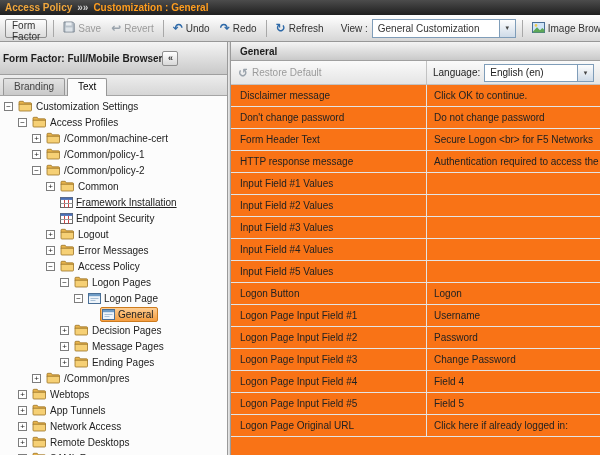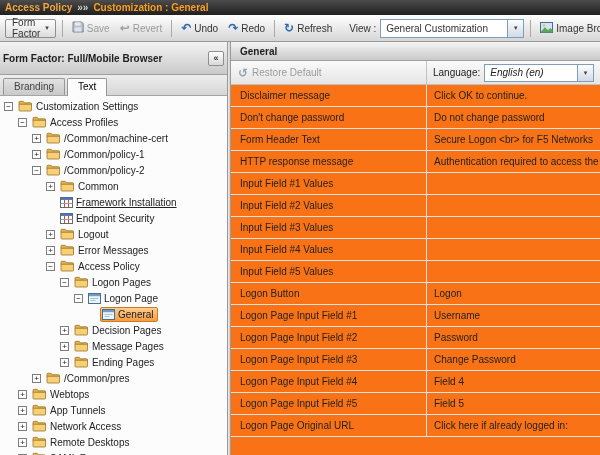--- a/index.html
+++ b/index.html
@@ -17,23 +17,23 @@
   .bc-section { color: #f0a63c; }
   .bc-sep { color: #cfcfcf; }
   .bc-page { color: #ff9d1e; }
   
   .toolbar {
     height: 27px; background: linear-gradient(#ffffff, #d6d6d6);
     border-bottom: 1px solid #979797;
     display: flex; align-items: center; gap: 4px; padding: 0 5px; color: #333;
   }
   .dd-btn {
-    display: flex; align-items: center; gap: 5px; height: 19px;
+    display: flex; align-items: flex-end; gap: 14px; height: 19px;
     border: 1px solid #8e8e8e; border-radius: 2px; padding: 0 6px;
-    background: linear-gradient(#fdfdfd, #dcdcdc); cursor: default;
+    background: linear-gradient(#fdfdfd, #dcdcdc); cursor: default; flex-direction: column;
   }
   .caret { font-size: 7px; color: #444; }
   .cmd { display: flex; align-items: center; gap: 3px; padding: 1px 3px; white-space: nowrap; }
   .cmd.disabled { color: #9b9b9b; }
   .glyph { font-size: 12px; line-height: 10px; font-weight: bold; }
   .glyph.blue { color: #2d69a8; }
   .glyph.gray { color: #9aa3ac; }
   .vsep { width: 1px; height: 17px; background: #a8a8a8; margin: 0 2px; flex: none; }
   .view-label { margin-left: 10px; white-space: nowrap; }
   .combo { display: flex; align-items: stretch; height: 19px; border: 1px solid #7f9db9; background: #fff; }
@@ -45,21 +45,21 @@
   }
   
   .content { display: flex; height: 413px; }
   .sidebar { width: 228px; flex: none; display: flex; flex-direction: column; border-right: 1px solid #9a9a9a; background: #fcfcfc; }
   .splitter { width: 3px; flex: none; background: linear-gradient(90deg, #ececec, #cfcfcf); border-right: 1px solid #9a9a9a; }
   .panel-header {
     height: 19px; flex: none; background: linear-gradient(#f4f4f4, #c9c9c9);
     border-bottom: 1px solid #9f9f9f; display: flex; align-items: center;
     font-weight: bold; color: #1d1d1d;
   }
-  .side-header { justify-content: space-between; padding: 16px 3px; }
+  .side-header { justify-content: flex-start; padding: 16px 3px; }
   .collapse-btn {
     width: 16px; height: 15px; border: 1px solid #8e8e8e; border-radius: 2px;
     background: linear-gradient(#ffffff, #d8d8d8); font-size: 9px; line-height: 13px;
     text-align: center; font-weight: bold; color: #333;
   }
   
   .tabs {
     height: 21px; flex: none; background: linear-gradient(#ededed, #d6d6d6);
     border-bottom: 1px solid #a5a5a5; display: flex; align-items: flex-end;
     padding: 3px 3px 0; gap: 2px;
@@ -86,21 +86,21 @@
   
   .main { flex: 1; min-width: 0; display: flex; flex-direction: column; background: #fff; }
   .main-header { padding: 0 9px; }
   .subbar {
     height: 24px; flex: none; background: linear-gradient(#fafafa, #e5e5e5);
     border-bottom: 1px solid #c2c2c2; display: flex; align-items: stretch;
   }
   .restore-wrap { width: 196px; flex: none; border-right: 1px solid #c2c2c2; display: flex; align-items: center; gap: 4px; padding: 0 7px; color: #9b9b9b; }
   .lang-wrap { flex: 1; min-width: 0; display: flex; align-items: center; gap: 4px; padding: 0 6px; }
   .lang-combo { flex: 1; height: 18px; }
-  .lang-combo .combo-val { flex: 1; min-width: 0; font-style: italic; }
+  .lang-combo .combo-val { flex: 1; min-width: 0; }
   
   .grid-header {
     height: 20px; flex: none; display: flex; align-items: center;
     background: linear-gradient(#f7f7f7, #d9d9d9); border-bottom: 1px solid #ababab;
   }
   .gh-name { width: 196px; flex: none; height: 100%; display: flex; align-items: center; gap: 5px; padding: 0 9px; border-right: 1px solid #b5b5b5; }
   .sort { font-size: 7px; color: #6f6f6f; }
   .gh-value { flex: 1; padding: 0 7px; }
   .grid-body { flex: 1; overflow: hidden; background: #f97316; }
   .trow { height: 22px; display: flex; align-items: center; border-bottom: 1px solid #e4e4e4; }

